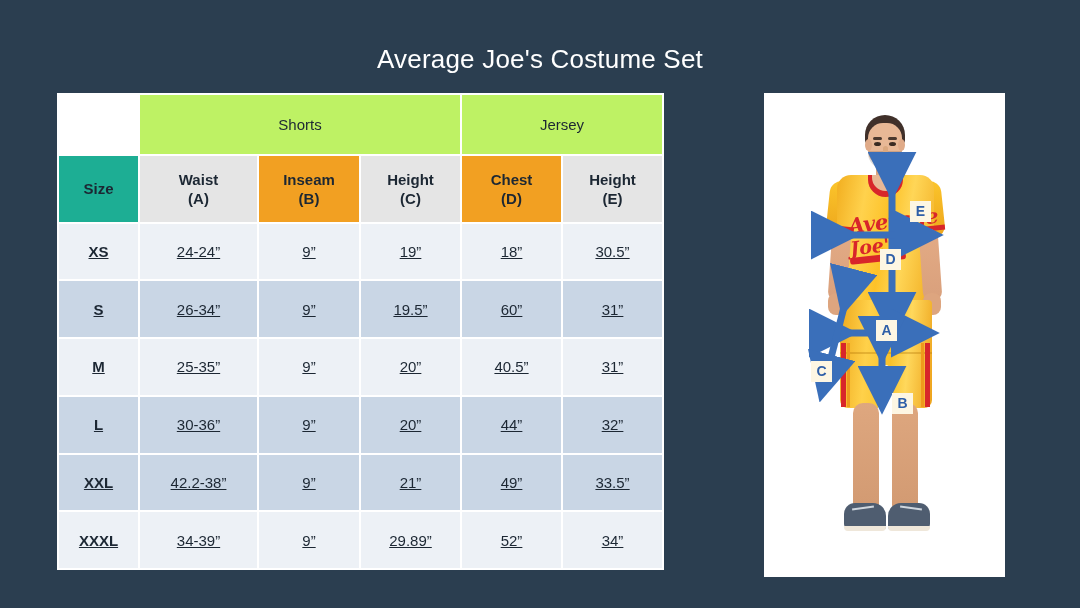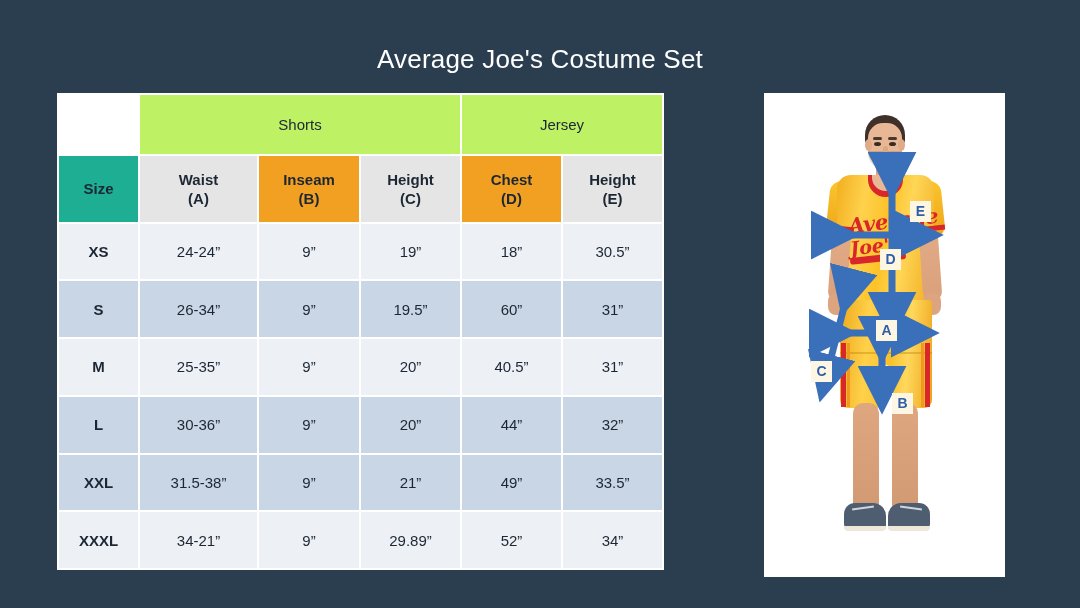--- a/index.html
+++ b/index.html
@@ -64,21 +64,21 @@
     height: 60px;
     line-height: 1.28;
   }
   .hd-size   { background: #1daE94; }
   .hd-green  { background: #e5e5e5; }
   .hd-orange { background: #f2a022; }
   .hd .l2 { display: block; font-weight: bold; }
 
   .row-a td { background: #edf1f6; }
   .row-b td { background: #c9d6e5; }
-  tr.datarow td { height: 51px; }
+  tr.datarow td { height: 51px; text-decoration: underline; }
   td.sizecell { font-weight: bold; font-size: 16px; }
 
   
   #photo-panel {
     position: absolute;
     left: 764px; top: 93px;
     width: 241px; height: 484px;
     background: #ffffff;
     overflow: hidden;
   }
@@ -238,29 +238,29 @@
         <tr class="datarow row-b">
           <td class="sizecell">L</td>
           <td class="valcell">30-36”</td>
           <td class="valcell">9”</td>
           <td class="valcell">20”</td>
           <td class="valcell">44”</td>
           <td class="valcell">32”</td>
         </tr>
         <tr class="datarow row-b">
           <td class="sizecell">XXL</td>
-          <td class="valcell">31.5-38”</td>
+          <td class="valcell">42.2-38”</td>
           <td class="valcell">9”</td>
           <td class="valcell">21”</td>
           <td class="valcell">49”</td>
           <td class="valcell">33.5”</td>
         </tr>
         <tr class="datarow row-a">
           <td class="sizecell">XXXL</td>
-          <td class="valcell">34-21”</td>
+          <td class="valcell">34-39”</td>
           <td class="valcell">9”</td>
           <td class="valcell">29.89”</td>
           <td class="valcell">52”</td>
           <td class="valcell">34”</td>
         </tr>
       </tbody>
   </table>
 
   <div id="photo-panel">
     <div id="figure">

